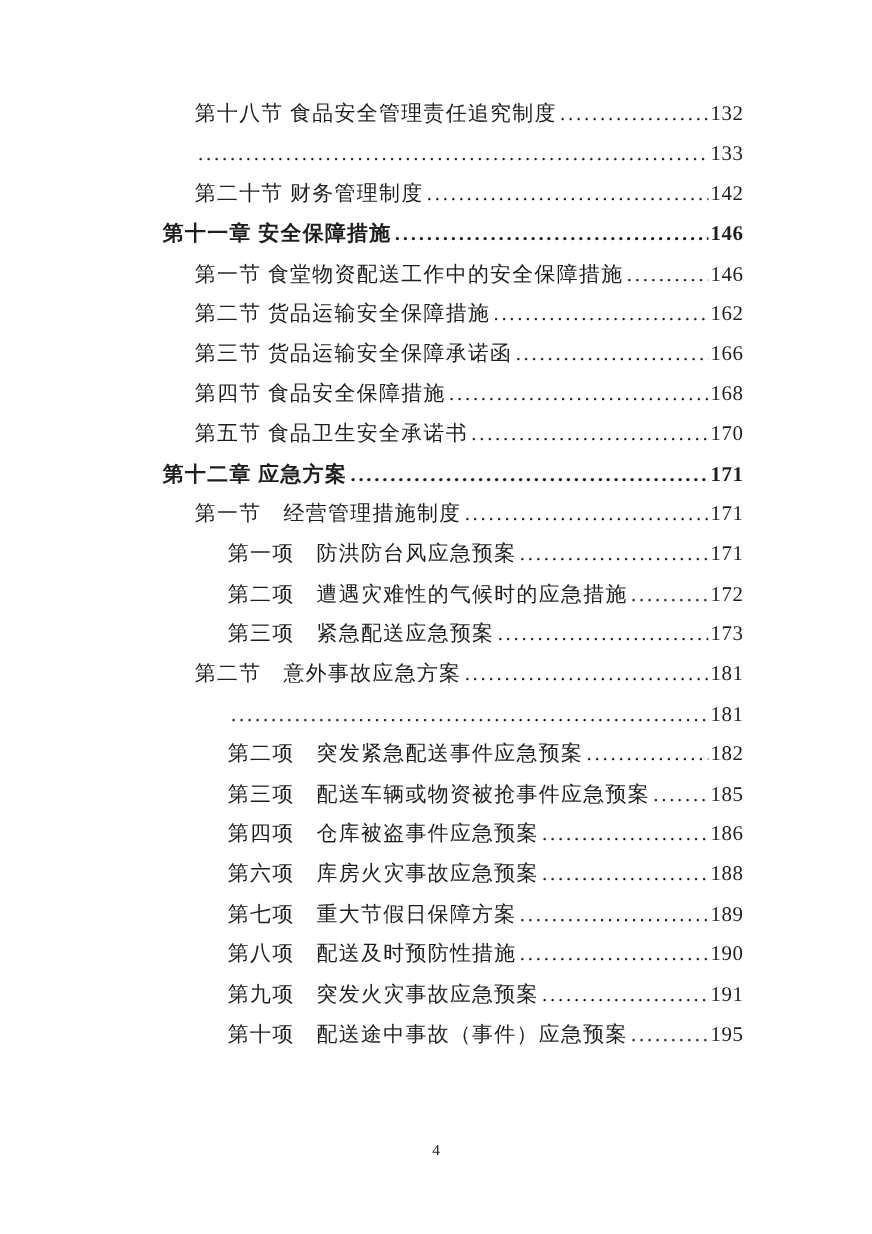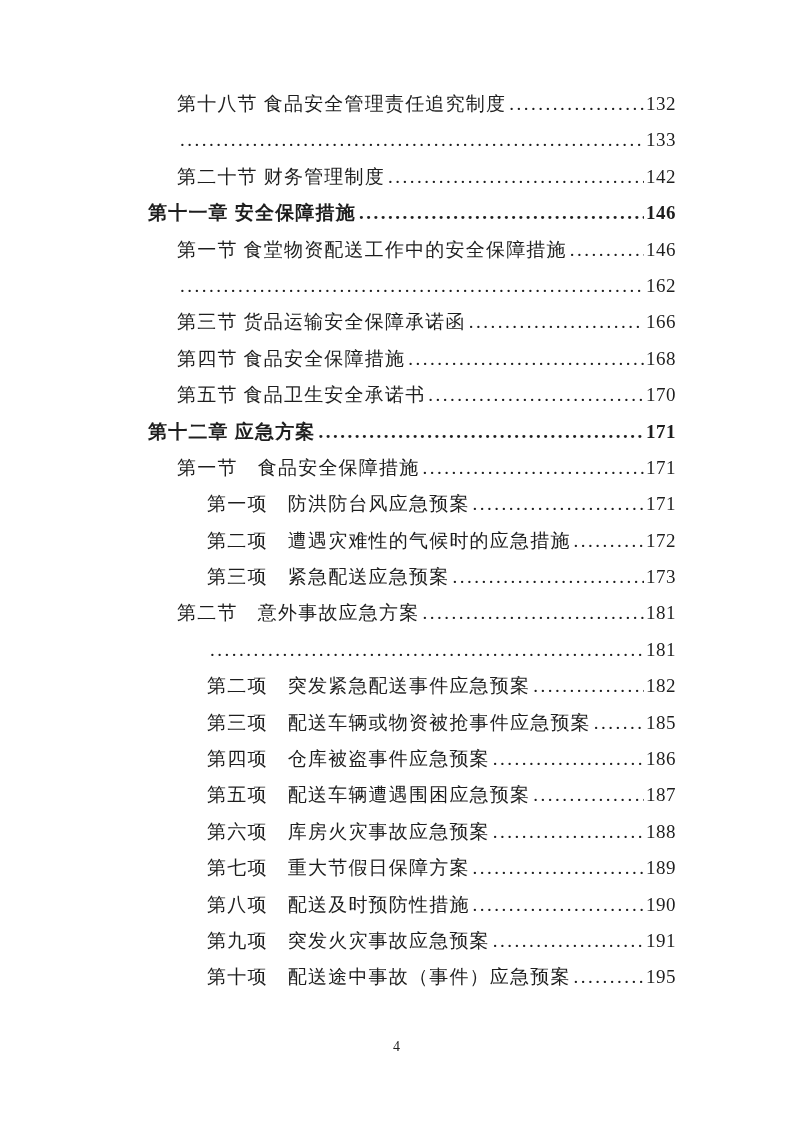--- a/index.html
+++ b/index.html
@@ -88,20 +88,21 @@
     <span class="toc-text">第十一章 安全保障措施</span>
     <span class="leader"></span>
     <span class="toc-page">146</span>
   </div>
       <div class="toc-row level-section">
     <span class="toc-text">第一节 食堂物资配送工作中的安全保障措施</span>
     <span class="leader"></span>
     <span class="toc-page">146</span>
   </div>
       <div class="toc-row level-section">
+    <span class="toc-text">第二节 货品运输安全保障措施</span>
     <span class="leader"></span>
     <span class="toc-page">162</span>
   </div>
       <div class="toc-row level-section">
     <span class="toc-text">第三节 货品运输安全保障承诺函</span>
     <span class="leader"></span>
     <span class="toc-page">166</span>
   </div>
       <div class="toc-row level-section">
     <span class="toc-text">第四节 食品安全保障措施</span>
@@ -112,21 +113,21 @@
     <span class="toc-text">第五节 食品卫生安全承诺书</span>
     <span class="leader"></span>
     <span class="toc-page">170</span>
   </div>
       <div class="toc-row level-chapter bold">
     <span class="toc-text">第十二章 应急方案</span>
     <span class="leader"></span>
     <span class="toc-page">171</span>
   </div>
       <div class="toc-row level-section">
-    <span class="toc-text">第一节　食品安全保障措施</span>
+    <span class="toc-text">第一节　经营管理措施制度</span>
     <span class="leader"></span>
     <span class="toc-page">171</span>
   </div>
       <div class="toc-row level-item">
     <span class="toc-text">第一项　防洪防台风应急预案</span>
     <span class="leader"></span>
     <span class="toc-page">171</span>
   </div>
       <div class="toc-row level-item">
     <span class="toc-text">第二项　遭遇灾难性的气候时的应急措施</span>
@@ -156,25 +157,20 @@
     <span class="toc-text">第三项　配送车辆或物资被抢事件应急预案</span>
     <span class="leader"></span>
     <span class="toc-page">185</span>
   </div>
       <div class="toc-row level-item">
     <span class="toc-text">第四项　仓库被盗事件应急预案</span>
     <span class="leader"></span>
     <span class="toc-page">186</span>
   </div>
       <div class="toc-row level-item">
-    <span class="toc-text">第五项　配送车辆遭遇围困应急预案</span>
-    <span class="leader"></span>
-    <span class="toc-page">187</span>
-  </div>
-      <div class="toc-row level-item">
     <span class="toc-text">第六项　库房火灾事故应急预案</span>
     <span class="leader"></span>
     <span class="toc-page">188</span>
   </div>
       <div class="toc-row level-item">
     <span class="toc-text">第七项　重大节假日保障方案</span>
     <span class="leader"></span>
     <span class="toc-page">189</span>
   </div>
       <div class="toc-row level-item">

